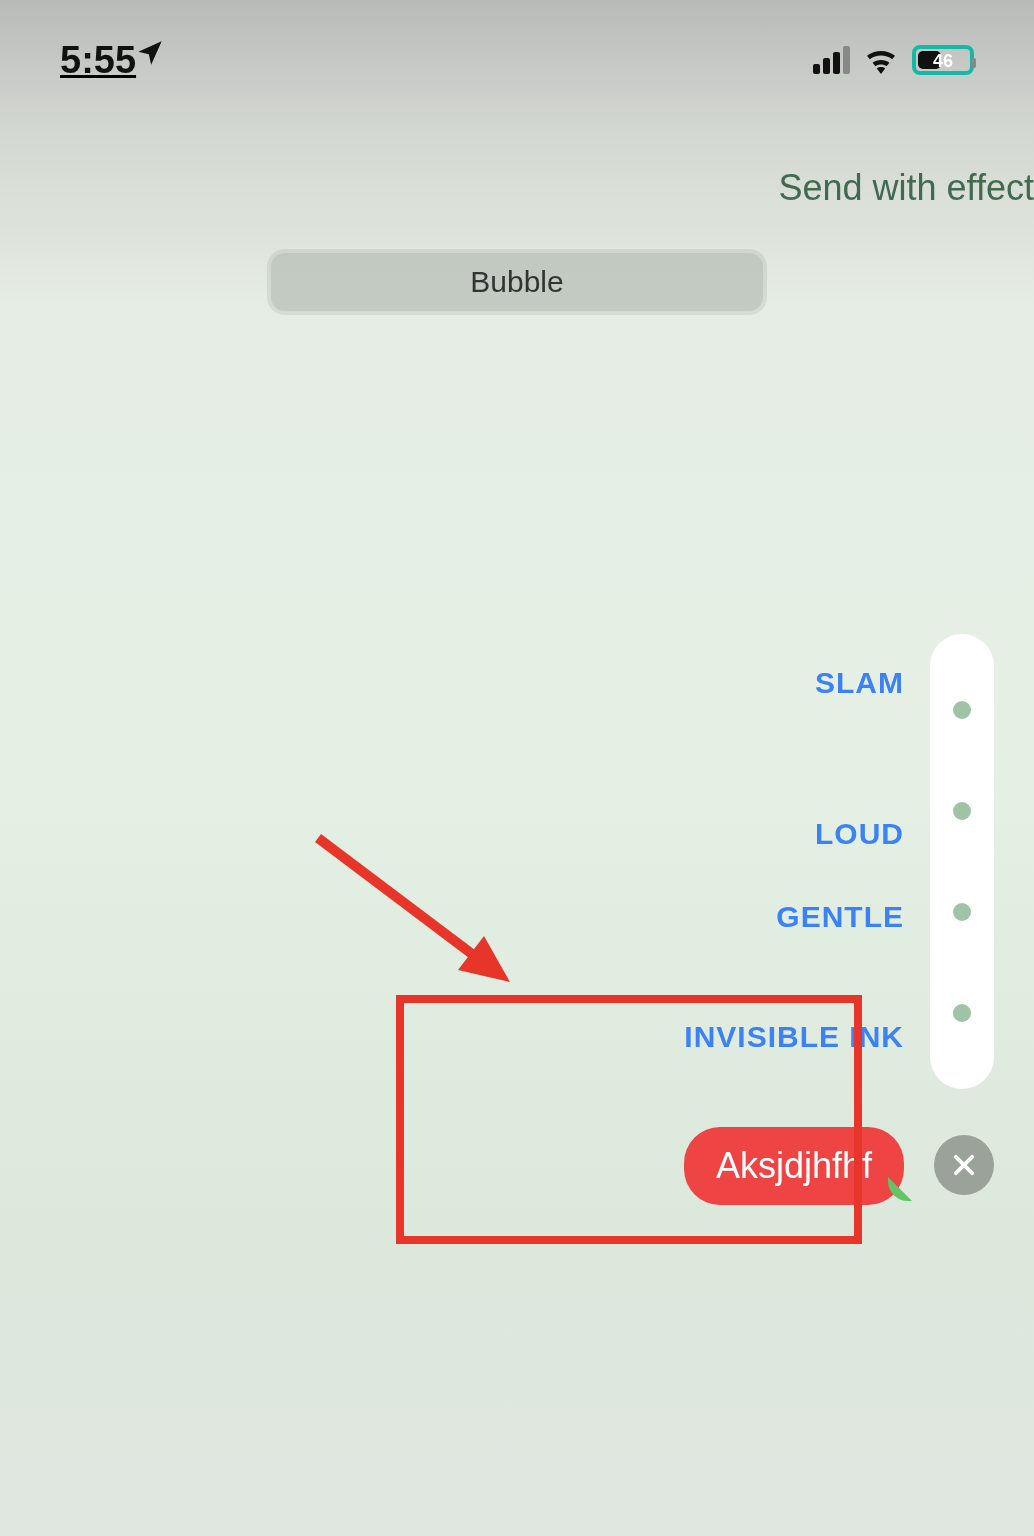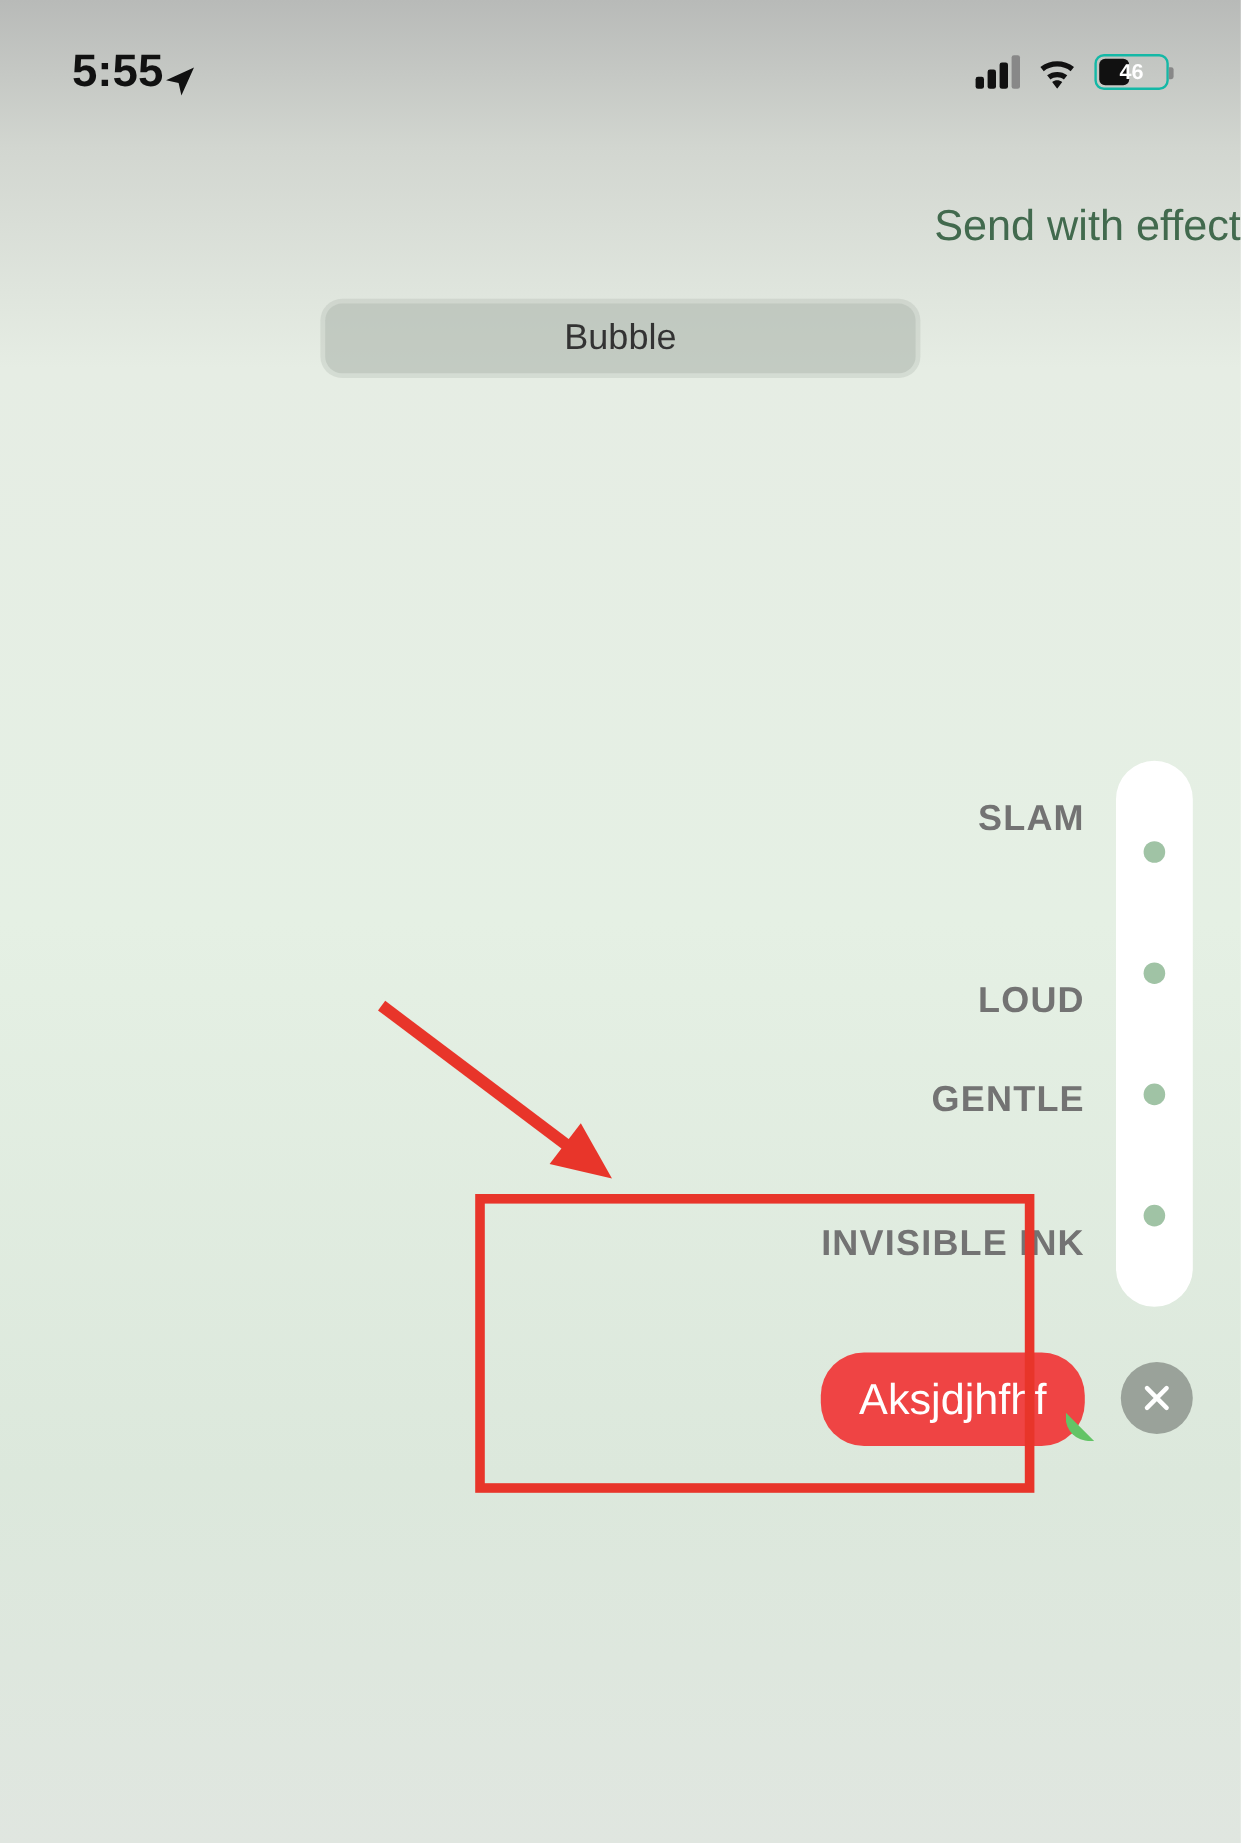--- a/index.html
+++ b/index.html
@@ -11,30 +11,30 @@
       position: relative;
       overflow: hidden;
     }
     .status-bar {
       display: flex;
       justify-content: space-between;
       align-items: center;
       padding: 30px 60px 0 60px;
       height: 90px;
     }
-    .status-left { display: flex; align-items: flex-end; gap: 0; }
+    .status-left { display: flex; align-items: flex-start; gap: 0; text-decoration: underline; }
     .status-time { font-size: 38px; font-weight: 600; color: #111; }
     .status-right { display: flex; align-items: center; gap: 14px; }
     .signal-bars { display: inline-flex; align-items: flex-end; gap: 3px; }
     .signal-bars span { width: 7px; background: #111; border-radius: 2px; }
     .signal-bars span:nth-child(1){height:10px;} .signal-bars span:nth-child(2){height:16px;}
     .signal-bars span:nth-child(3){height:22px;} .signal-bars span:nth-child(4){height:28px;background:#888;}
     .battery {
-      display: inline-flex; align-items: center;
-      width: 62px; height: 30px; border: 2px solid #14b8a6; border-radius: 8px;
+      display: inline-flex; align-items: flex-start;
+      width: 62px; height: 30px; border: 4px solid #14b8a6; border-radius: 8px;
       padding: 2px; position: relative;
     }
     .battery::after { content:''; position:absolute; right:-6px; top:9px; width:4px; height:10px; background:#888; border-radius:0 2px 2px 0;}
     .battery-fill { height:100%; width:46%; background:#111; border-radius:5px; display:flex; align-items:center; justify-content:center;}
     .battery-text { font-size:18px; font-weight:600; color:#fff; position:absolute; left:0; right:0; text-align:center;}
 
     .title {
       text-align: right;
       font-size: 36px;
       font-weight: 400;
@@ -76,21 +76,21 @@
       align-items: center;
       padding: 25px 0;
     }
     .effect-dot { width: 18px; height: 18px; background: #a0c3a5; border-radius: 50%; }
 
     .effect-label {
       position: absolute;
       right: 130px;
       font-size: 30px;
       font-weight: 600;
-      color: #737373;
+      color: #3b82f6;
       letter-spacing: 1px;
     }
     .label-slam{top:666px;} .label-loud{top:817px;} .label-gentle{top:900px;} .label-ink{top:1020px;}
 
     .message-bubble {
       position: absolute;
       right: 130px;
       top: 1127px;
       background: #ef4444;
       color: #fff;

